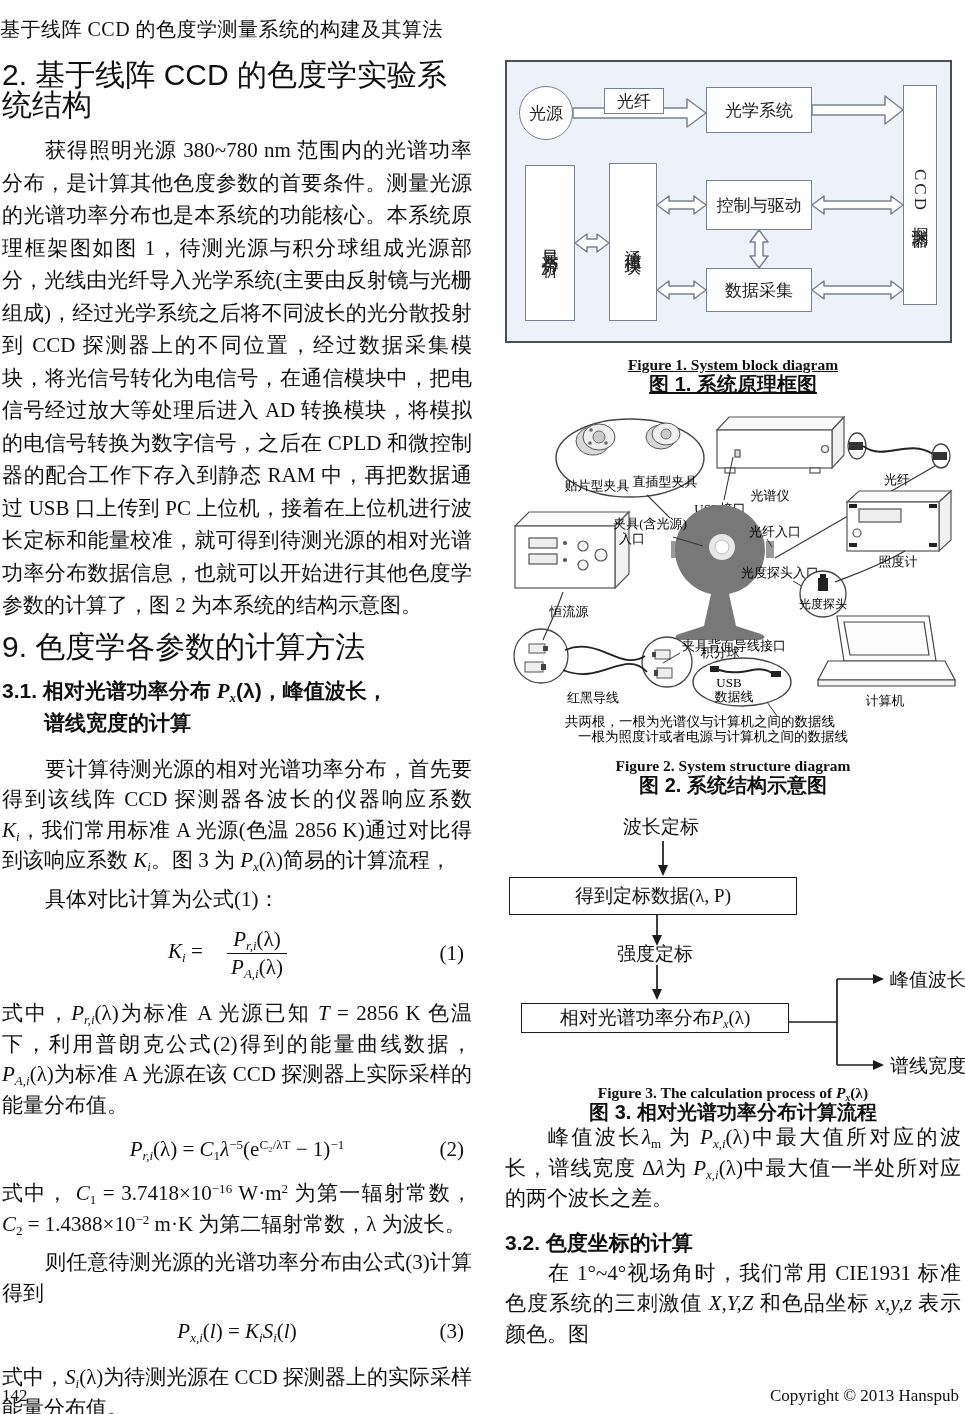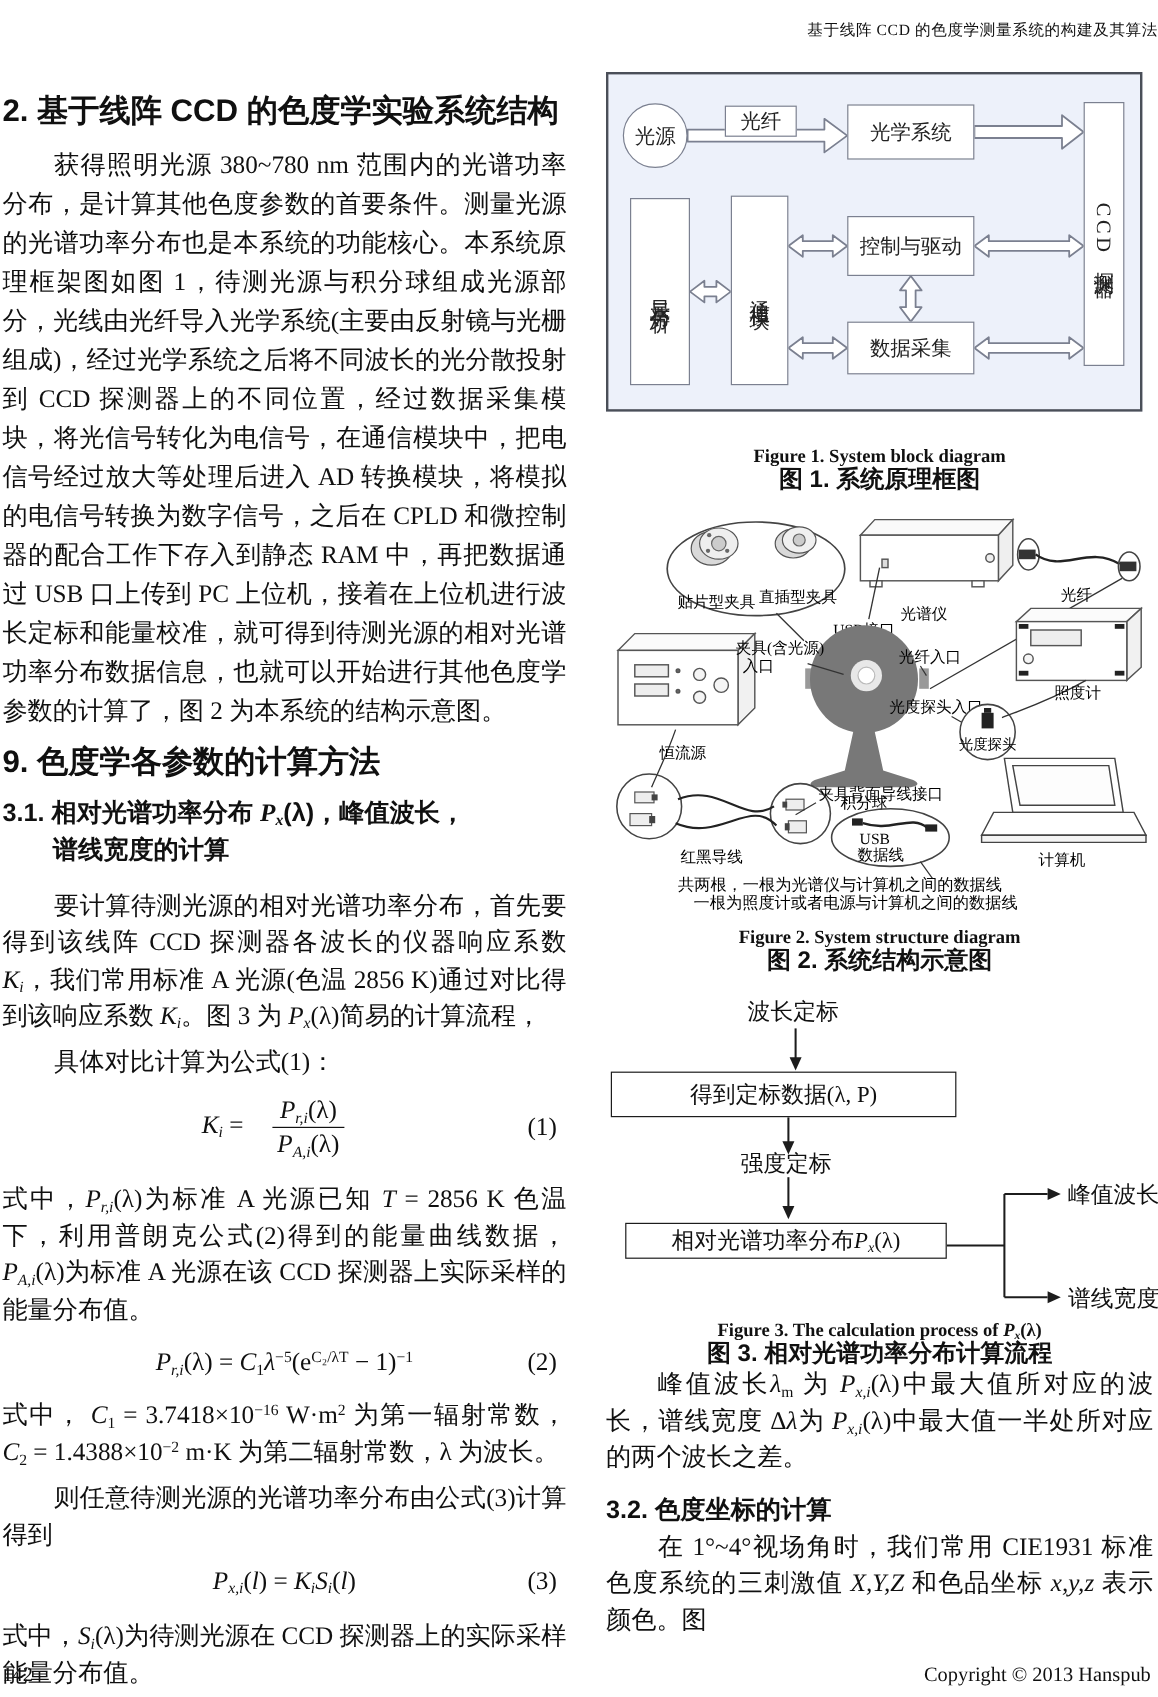--- a/index.html
+++ b/index.html
@@ -1,24 +1,24 @@
 <!DOCTYPE html>
 <html><head>
 <meta charset="utf-8">
 <style>
   html,body{margin:0;padding:0;}
   body{
     width:965px;height:1414px;background:#fff;position:relative;overflow:hidden;
     font-family:"Liberation Serif","DejaVu Serif",serif;color:#101010;
   }
-  .header-title{position:absolute;top:16px;left:0;right:0;text-align:right;font-size:13px;letter-spacing:.5px;}
+  .header-title{position:absolute;top:16px;left:0;right:0;text-align:left;font-size:20px;letter-spacing:.5px;}
   .col{position:absolute;top:55px;}
   .col-left{left:2px;width:470px;}
   .col-right{left:505px;width:456px;}
-  h2.sec{font-family:"Liberation Sans","DejaVu Sans",sans-serif;font-weight:bold;font-size:26px;line-height:30px;margin:22px 0 0 0;}
+  h2.sec{font-family:"Liberation Sans","DejaVu Sans",sans-serif;font-weight:normal;font-size:30px;line-height:30px;margin:5px 0 0 0;}
   h3.sec{font-family:"Liberation Sans","DejaVu Sans",sans-serif;font-weight:bold;font-size:21px;line-height:31px;margin:13px 0 0 0;padding-left:42px;text-indent:-42px;}
   p.body{font-size:21px;line-height:30.5px;text-align:justify;margin:0;}
   p.first{line-height:32.5px;margin-top:14px;}
   .indent{text-indent:2.05em;}
   sub,sup{font-size:.62em;line-height:0;}
   sub{vertical-align:-0.3em;}
   sup{vertical-align:0.55em;}
   i{font-family:"Liberation Serif","DejaVu Serif",serif;}
   .formula{position:relative;text-align:center;font-size:21px;}
   .formula .eq-no{position:absolute;right:8px;top:50%;transform:translateY(-50%);font-style:normal;}
@@ -41,21 +41,21 @@
   
   .fig3{position:relative;width:456px;height:266px;margin-top:18px;font-size:19px;}
   .fig3 svg{position:absolute;left:0;top:0;}
   .f3box{position:absolute;border:1.7px solid #1c1c1c;background:#fff;display:flex;align-items:center;justify-content:center;box-sizing:border-box;}
   .f3label{position:absolute;white-space:nowrap;}
   .footer{position:absolute;top:1386px;left:2px;right:6px;font-size:17px;}
   .footer .pageno{float:left;}
   .footer .copy{float:right;}
   .fig2wrap{position:relative;width:456px;height:340px;margin-top:16px;}
   .mt16{margin-top:16px;} .mt22{margin-top:22px;}
-  .cap1{margin-top:28px;} .cap2{margin-top:6px;} .cap3{margin-top:4px;}
+  .cap1{margin-top:12px;text-decoration:underline;} .cap2{margin-top:6px;} .cap3{margin-top:4px;}
 </style>
 </head>
 <body>
 
 <div class="header-title">基于线阵 CCD 的色度学测量系统的构建及其算法</div>
 
 <div class="col col-left">
   <h2 class="sec">2. 基于线阵 CCD 的色度学实验系统结构</h2>
   <p class="body first indent">获得照明光源 380~780 nm 范围内的光谱功率分布，是计算其他色度参数的首要条件。测量光源的光谱功率分布也是本系统的功能核心。本系统原理框架图如图 1，待测光源与积分球组成光源部分，光线由光纤导入光学系统(主要由反射镜与光栅组成)，经过光学系统之后将不同波长的光分散投射到 CCD 探测器上的不同位置，经过数据采集模块，将光信号转化为电信号，在通信模块中，把电信号经过放大等处理后进入 AD 转换模块，将模拟的电信号转换为数字信号，之后在 CPLD 和微控制器的配合工作下存入到静态 RAM 中，再把数据通过 USB 口上传到 PC 上位机，接着在上位机进行波长定标和能量校准，就可得到待测光源的相对光谱功率分布数据信息，也就可以开始进行其他色度学参数的计算了，图 2 为本系统的结构示意图。</p>
 

